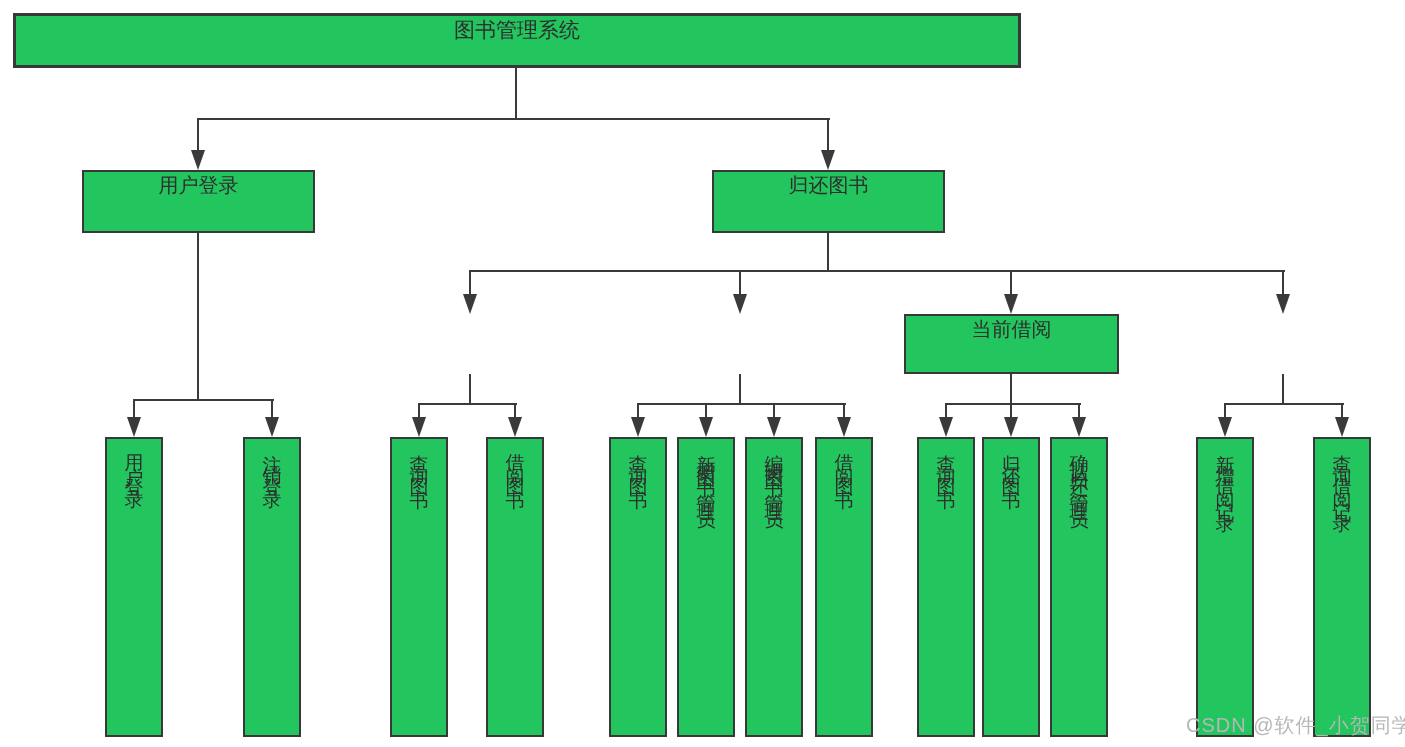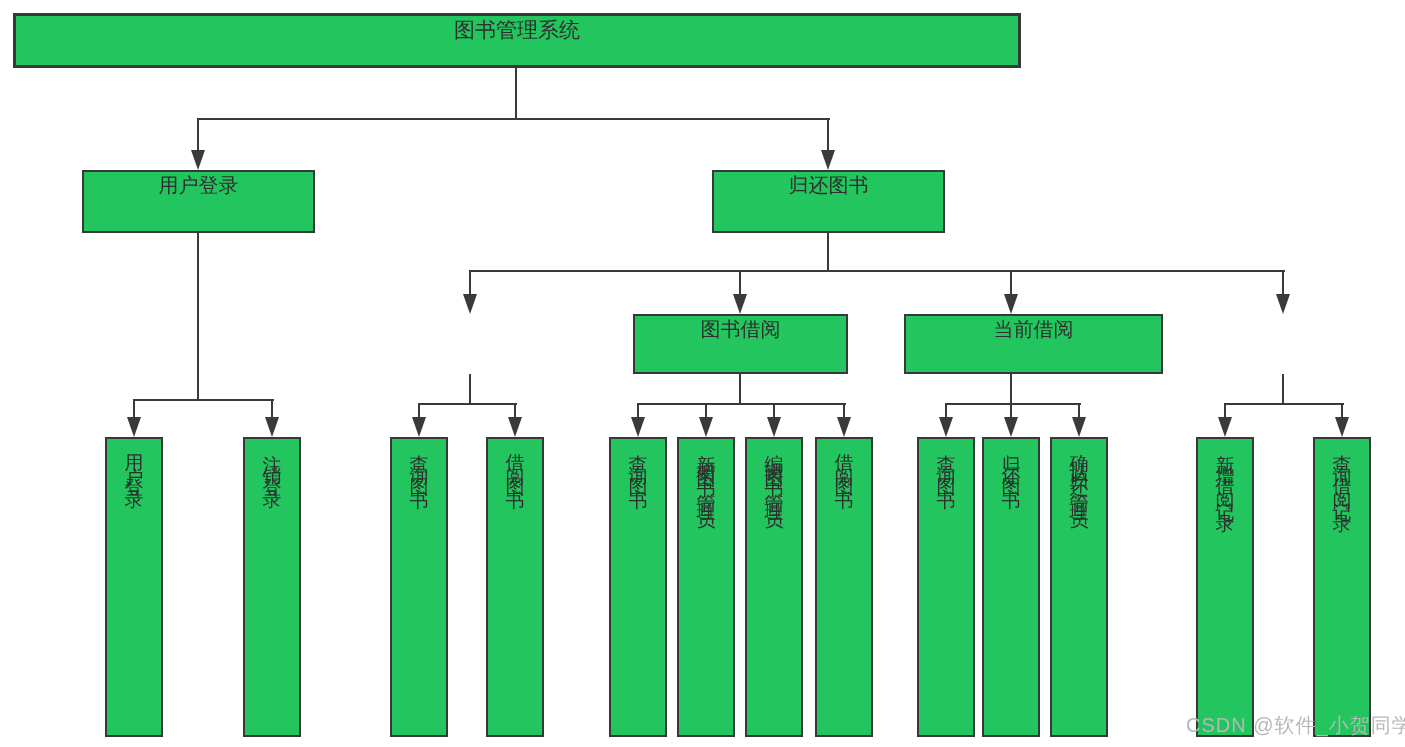--- a/index.html
+++ b/index.html
@@ -86,24 +86,21 @@
   <div class="hline" style="left:469px; top:270px; width:816px;"></div>
   <div class="vline" style="left:469px; top:270px; height:26px;"></div>
   <div class="arrow" style="left:463px; top:294px;"></div>
   <div class="vline" style="left:739px; top:270px; height:26px;"></div>
   <div class="arrow" style="left:733px; top:294px;"></div>
   <div class="vline" style="left:1010px; top:270px; height:26px;"></div>
   <div class="arrow" style="left:1004px; top:294px;"></div>
   <div class="vline" style="left:1282px; top:270px; height:26px;"></div>
   <div class="arrow" style="left:1276px; top:294px;"></div>
 
-  <div class="box" style="left:633px; top:314px; width:215px; height:60px;">
-    <span>图书借阅</span>
-  </div>
-  <div class="box" style="left:904px; top:314px; width:259px; height:60px;">
+  <div class="box" style="left:904px; top:314px; width:215px; height:60px;">
     <span>当前借阅</span>
   </div>
 
   <div class="vline" style="left:469px; top:374px; height:31px;"></div>
   <div class="hline" style="left:418px; top:403px; width:99px;"></div>
   <div class="vline" style="left:418px; top:403px; height:16px;"></div>
   <div class="arrow" style="left:412px; top:417px;"></div>
   <div class="vline" style="left:514px; top:403px; height:16px;"></div>
   <div class="arrow" style="left:508px; top:417px;"></div>
 

